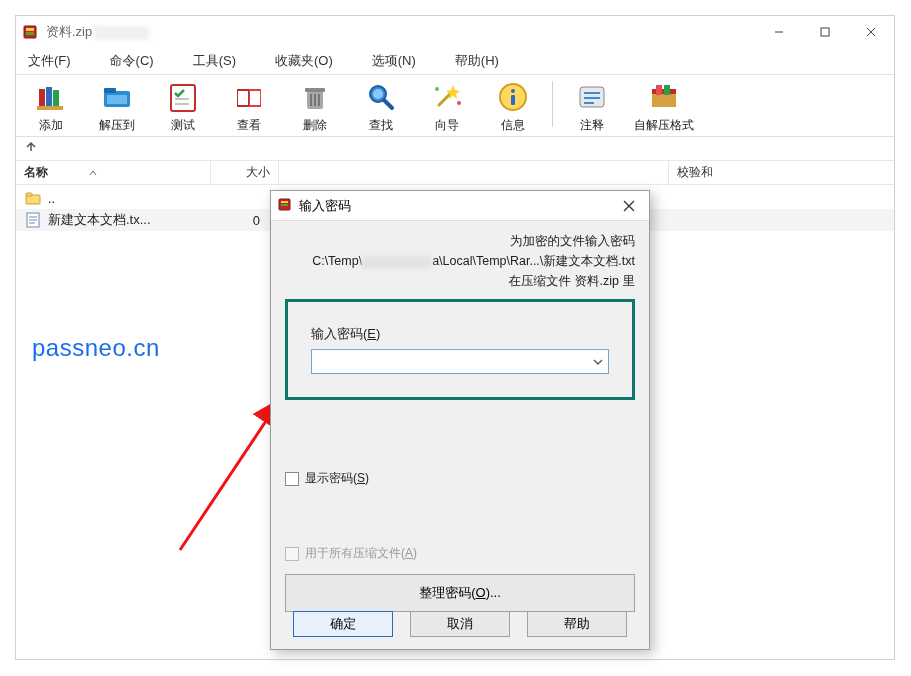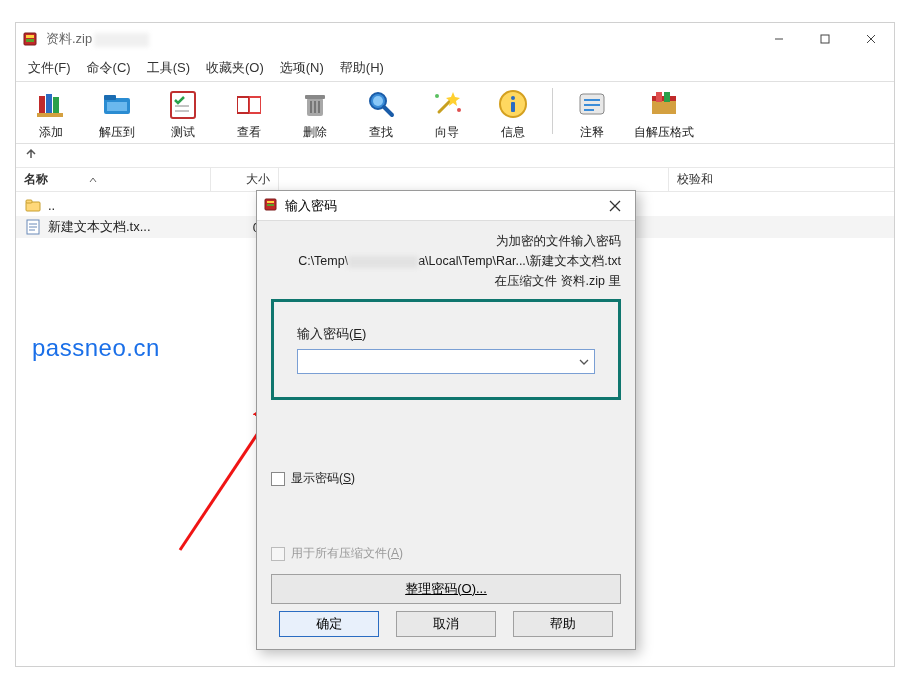--- a/index.html
+++ b/index.html
@@ -1,28 +1,28 @@
 <!DOCTYPE html>
 <html><head>
 <meta charset="utf-8">
 <style>
   * { box-sizing: border-box; font-family: "Microsoft YaHei", "Segoe UI", sans-serif; }
   body { margin: 0; width: 911px; height: 676px; background: #fff; position: relative; overflow: hidden; }
 
   
-  .main-window { position: absolute; left: 15px; top: 22px; width: 880px; height: 645px; border: 1px solid #d0d0d0; background: #fff; }
+  .main-window { position: absolute; left: 15px; top: 15px; width: 880px; height: 645px; border: 1px solid #d0d0d0; background: #fff; }
   .titlebar { height: 32px; display: flex; align-items: center; padding-left: 6px; background: #fff; }
   .titlebar .app-icon { width: 18px; height: 18px; margin-right: 6px; }
   .titlebar .title { font-size: 13px; color: #666; flex: 1; }
   .titlebar .tb-blur { display:inline-block; width:55px; height:14px; background:#f0f0f0; filter: blur(2px); margin-left:2px; vertical-align:middle;}
   .win-controls { display: flex; }
   .win-btn { width: 46px; height: 32px; display: flex; align-items: center; justify-content: center; color: #666; }
   .win-btn svg { stroke: #444; stroke-width: 1; }
 
-  .menubar { height: 26px; display: flex; align-items: center; padding: 0 4px; font-size: 13px; color: #333; }
+  .menubar { height: 26px; display: flex; align-items: center; padding: 0 4px; font-size: 13px; color: #333; gap: 23px; }
   .menubar .mi { padding: 2px 8px; }
 
   .toolbar { border-top: 1px solid #e0e0e0; border-bottom: 1px solid #e0e0e0; padding: 4px 6px 2px 6px; display: flex; align-items: flex-start; gap: 8px; }
   .tool { width: 58px; text-align: center; font-size: 12px; color: #222; }
   .tool .ic { width: 36px; height: 36px; margin: 0 auto 2px auto; display: flex; align-items: center; justify-content: center; }
   .tool .lbl { white-space: nowrap; }
   .tool-sep { width: 1px; height: 46px; background: #d0d0d0; margin: 2px 2px 0 2px; }
   .tool.wide { width: 70px; }
 
   .navrow { height: 24px; display:flex; align-items:center; padding:0 8px; border-bottom:1px solid #e8e8e8;}
@@ -42,40 +42,40 @@
   .row .ic { width: 18px; height: 18px; margin: 0 6px 0 8px; display:flex; align-items:center; justify-content:center;}
   .row .nm { width: 160px; white-space: nowrap; overflow: hidden; text-overflow: ellipsis; }
   .row .sz { width: 60px; text-align: right; padding-right: 8px; }
 
   .watermark { position: absolute; left: 32px; top: 334px; color: #1a6fe8; font-size: 24px; letter-spacing: .5px; }
 
   
   .arrow-svg { position:absolute; left:0; top:0; pointer-events:none; }
 
   
-  .dialog { position: absolute; left: 256px; top: 190px; width: 380px; height: 460px; background: #f0f0f0; border: 1px solid #9a9a9a; box-shadow: 4px 4px 12px rgba(0,0,0,.25); }
+  .dialog { position: absolute; left: 270px; top: 190px; width: 380px; height: 460px; background: #f0f0f0; border: 1px solid #9a9a9a; box-shadow: 4px 4px 12px rgba(0,0,0,.25); }
   .dlg-title { height: 30px; background: #fff; display: flex; align-items: center; padding-left: 6px; border-bottom: 1px solid #ddd; }
   .dlg-title .t { font-size: 13px; flex: 1; }
   .dlg-title .x { width: 40px; height: 30px; display:flex; align-items:center; justify-content:center; }
   .dlg-body { padding: 10px 14px 0 14px; font-size: 12.5px; color: #222; }
   .dlg-msg { text-align: right; line-height: 1.6; margin-bottom: 8px; }
   .dlg-msg .blurspan{ display:inline-block; width:70px; height:12px; background:#e2e2e2; filter:blur(2px); vertical-align:middle;}
   .redbox { border: 3px solid #0f766e; padding: 23px; margin: 4px 0 14px 0; }
   .field-lbl { font-size: 13px; margin-bottom: 6px; }
   .combo { position: relative; }
   .combo input { width: 100%; height: 25px; border: 1px solid #7a9fd4; padding: 2px 22px 2px 6px; font-size: 13px; background:#fff; }
   .combo .dd { position: absolute; right: 1px; top: 1px; width: 20px; height: 23px; display:flex; align-items:center; justify-content:center; }
   .combo .dd svg { stroke:#555; }
 
   .chk { display: flex; align-items: center; font-size: 12px; margin: 6px 0; }
   .chk .box { width: 14px; height: 14px; border: 1px solid #888; background: #fff; margin-right: 6px; }
   .chk.disabled { color: #9a9a9a; }
   .chk.disabled .box { border-color: #bbb; background:#f6f6f6; }
 
-  .org-btn { width: 100%; height: 30px; border: 1px solid #a0a0a0; background: #e8e8e8; font-size: 13px; margin-top: 6px; text-decoration: underline; }
+  .org-btn { width: 100%; height: 38px; border: 1px solid #a0a0a0; background: #e8e8e8; font-size: 13px; margin-top: 6px; }
 
   .dlg-buttons { position: absolute; bottom: 12px; left: 0; right: 0; display: flex; justify-content: space-around; padding: 0 14px; }
   .dlg-buttons button { width: 100px; height: 26px; border: 1px solid #a0a0a0; background: #e8e8e8; font-size: 13px; }
   .dlg-buttons button.primary { border: 1.5px solid #2a6cc2; background: #e8f0fb; }
 </style>
 </head>
 <body>
 
 <div class="main-window">
 

